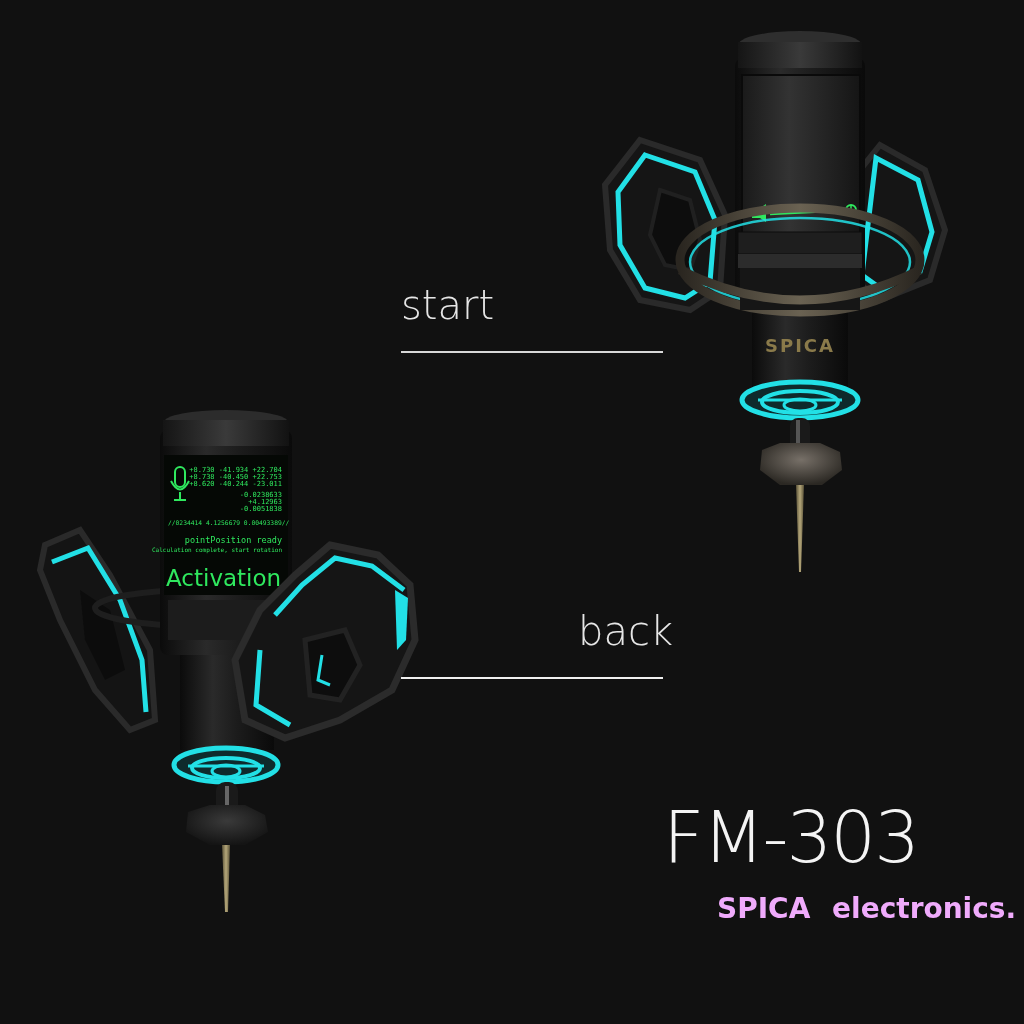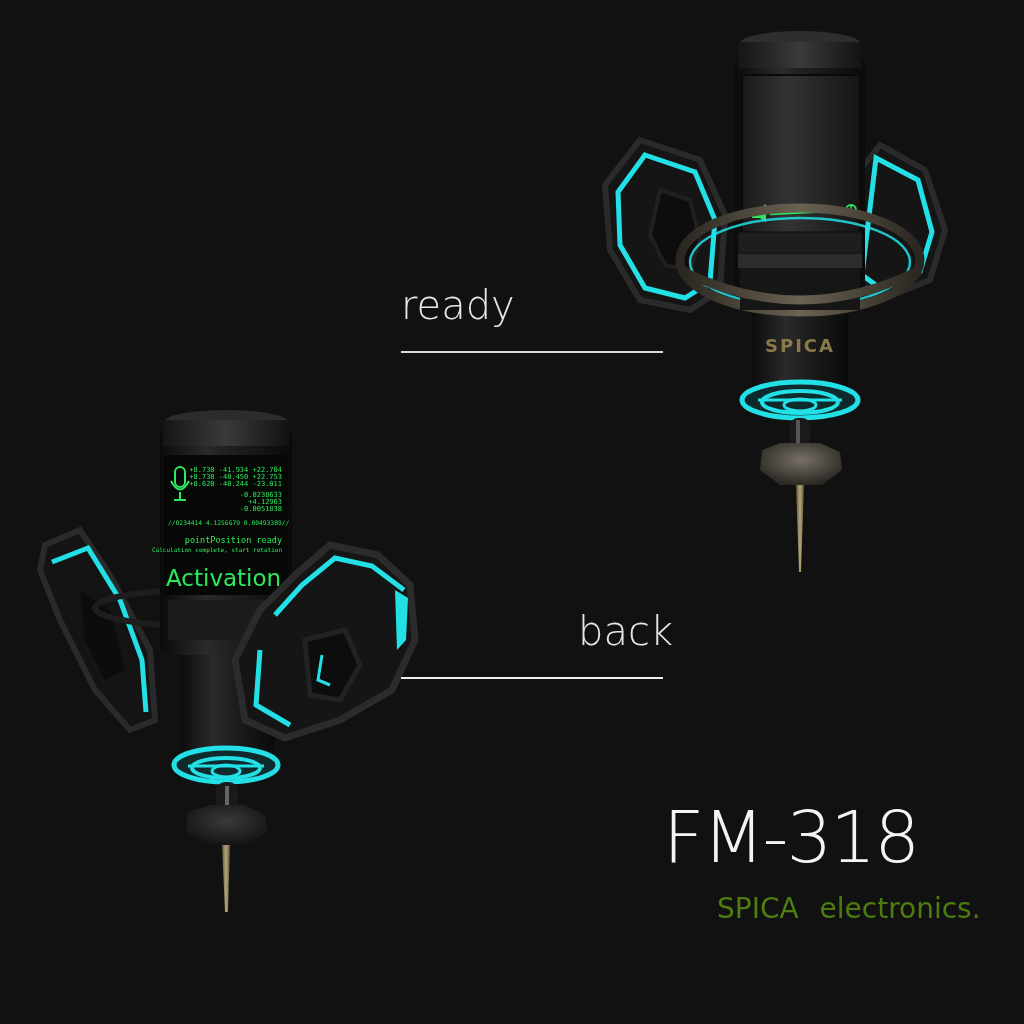--- a/index.html
+++ b/index.html
@@ -5,21 +5,21 @@
   html, body { margin:0; padding:0; }
   body { width:1024px; height:1024px; background:#111111; position:relative; overflow:hidden; font-family:"DejaVu Sans", sans-serif; }
   .abs { position:absolute; }
   .label-thin { color:#e6e6e6; font-family:"DejaVu Sans", sans-serif; font-weight:200; letter-spacing:0px; }
   .rule { position:absolute; height:2px; background:#d8d8d8; }
   #front-label { left:401px; top:282px; font-size:40px; }
   #front-rule { left:401px; top:351px; width:262px; }
   #back-label { left:562px; top:608px; font-size:40px;margin-left:16px; }
   #back-rule { left:401px; top:677px; width:262px; background:#f0f0f0; }
   #model-name { left:663px; top:795px; font-size:72px; color:#f4f4f4; font-weight:200; letter-spacing:-2px; }
-  #brand { left:717px; top:892px; font-size:28px; color:#4d7c0f; font-weight:400; word-spacing:12px; }
+  #brand { left:717px; top:892px; font-size:28px; color:#f0abfc; font-weight:700; word-spacing:12px; }
   svg { position:absolute; left:0; top:0; }
   .scr-text { font-family:"DejaVu Sans Mono", monospace; fill:#2fe85e; }
 </style>
 </head>
 <body>
 
 <svg width="1024" height="1024" viewBox="0 0 1024 1024">
   <defs>
     <linearGradient id="bodyGrad" x1="0" x2="1" y1="0" y2="0">
       <stop offset="0" stop-color="#0b0b0b"></stop>
@@ -173,20 +173,20 @@
 
     <rect x="216" y="782" width="22" height="60" rx="9" fill="#1a1a1a"></rect>
     <rect x="225" y="786" width="4" height="48" fill="#666"></rect>
 
     <polygon points="188,812 210,805 245,805 265,815 268,832 245,845 210,845 186,832" fill="url(#diskGrad2)"></polygon>
 
     <polygon points="222,845 230,845 228,912 225,912" fill="url(#needleGrad)"></polygon>
   </g>
 </svg>
 
-<div id="front-label" class="abs label-thin">ready</div>
+<div id="front-label" class="abs label-thin">start</div>
 <div id="front-rule" class="rule"></div>
 
 <div id="back-label" class="abs label-thin">back</div>
 <div id="back-rule" class="rule"></div>
 
-<div id="model-name" class="abs">FM-318</div>
+<div id="model-name" class="abs">FM-303</div>
 <div id="brand" class="abs">SPICA electronics.</div>
 
 </body></html>

